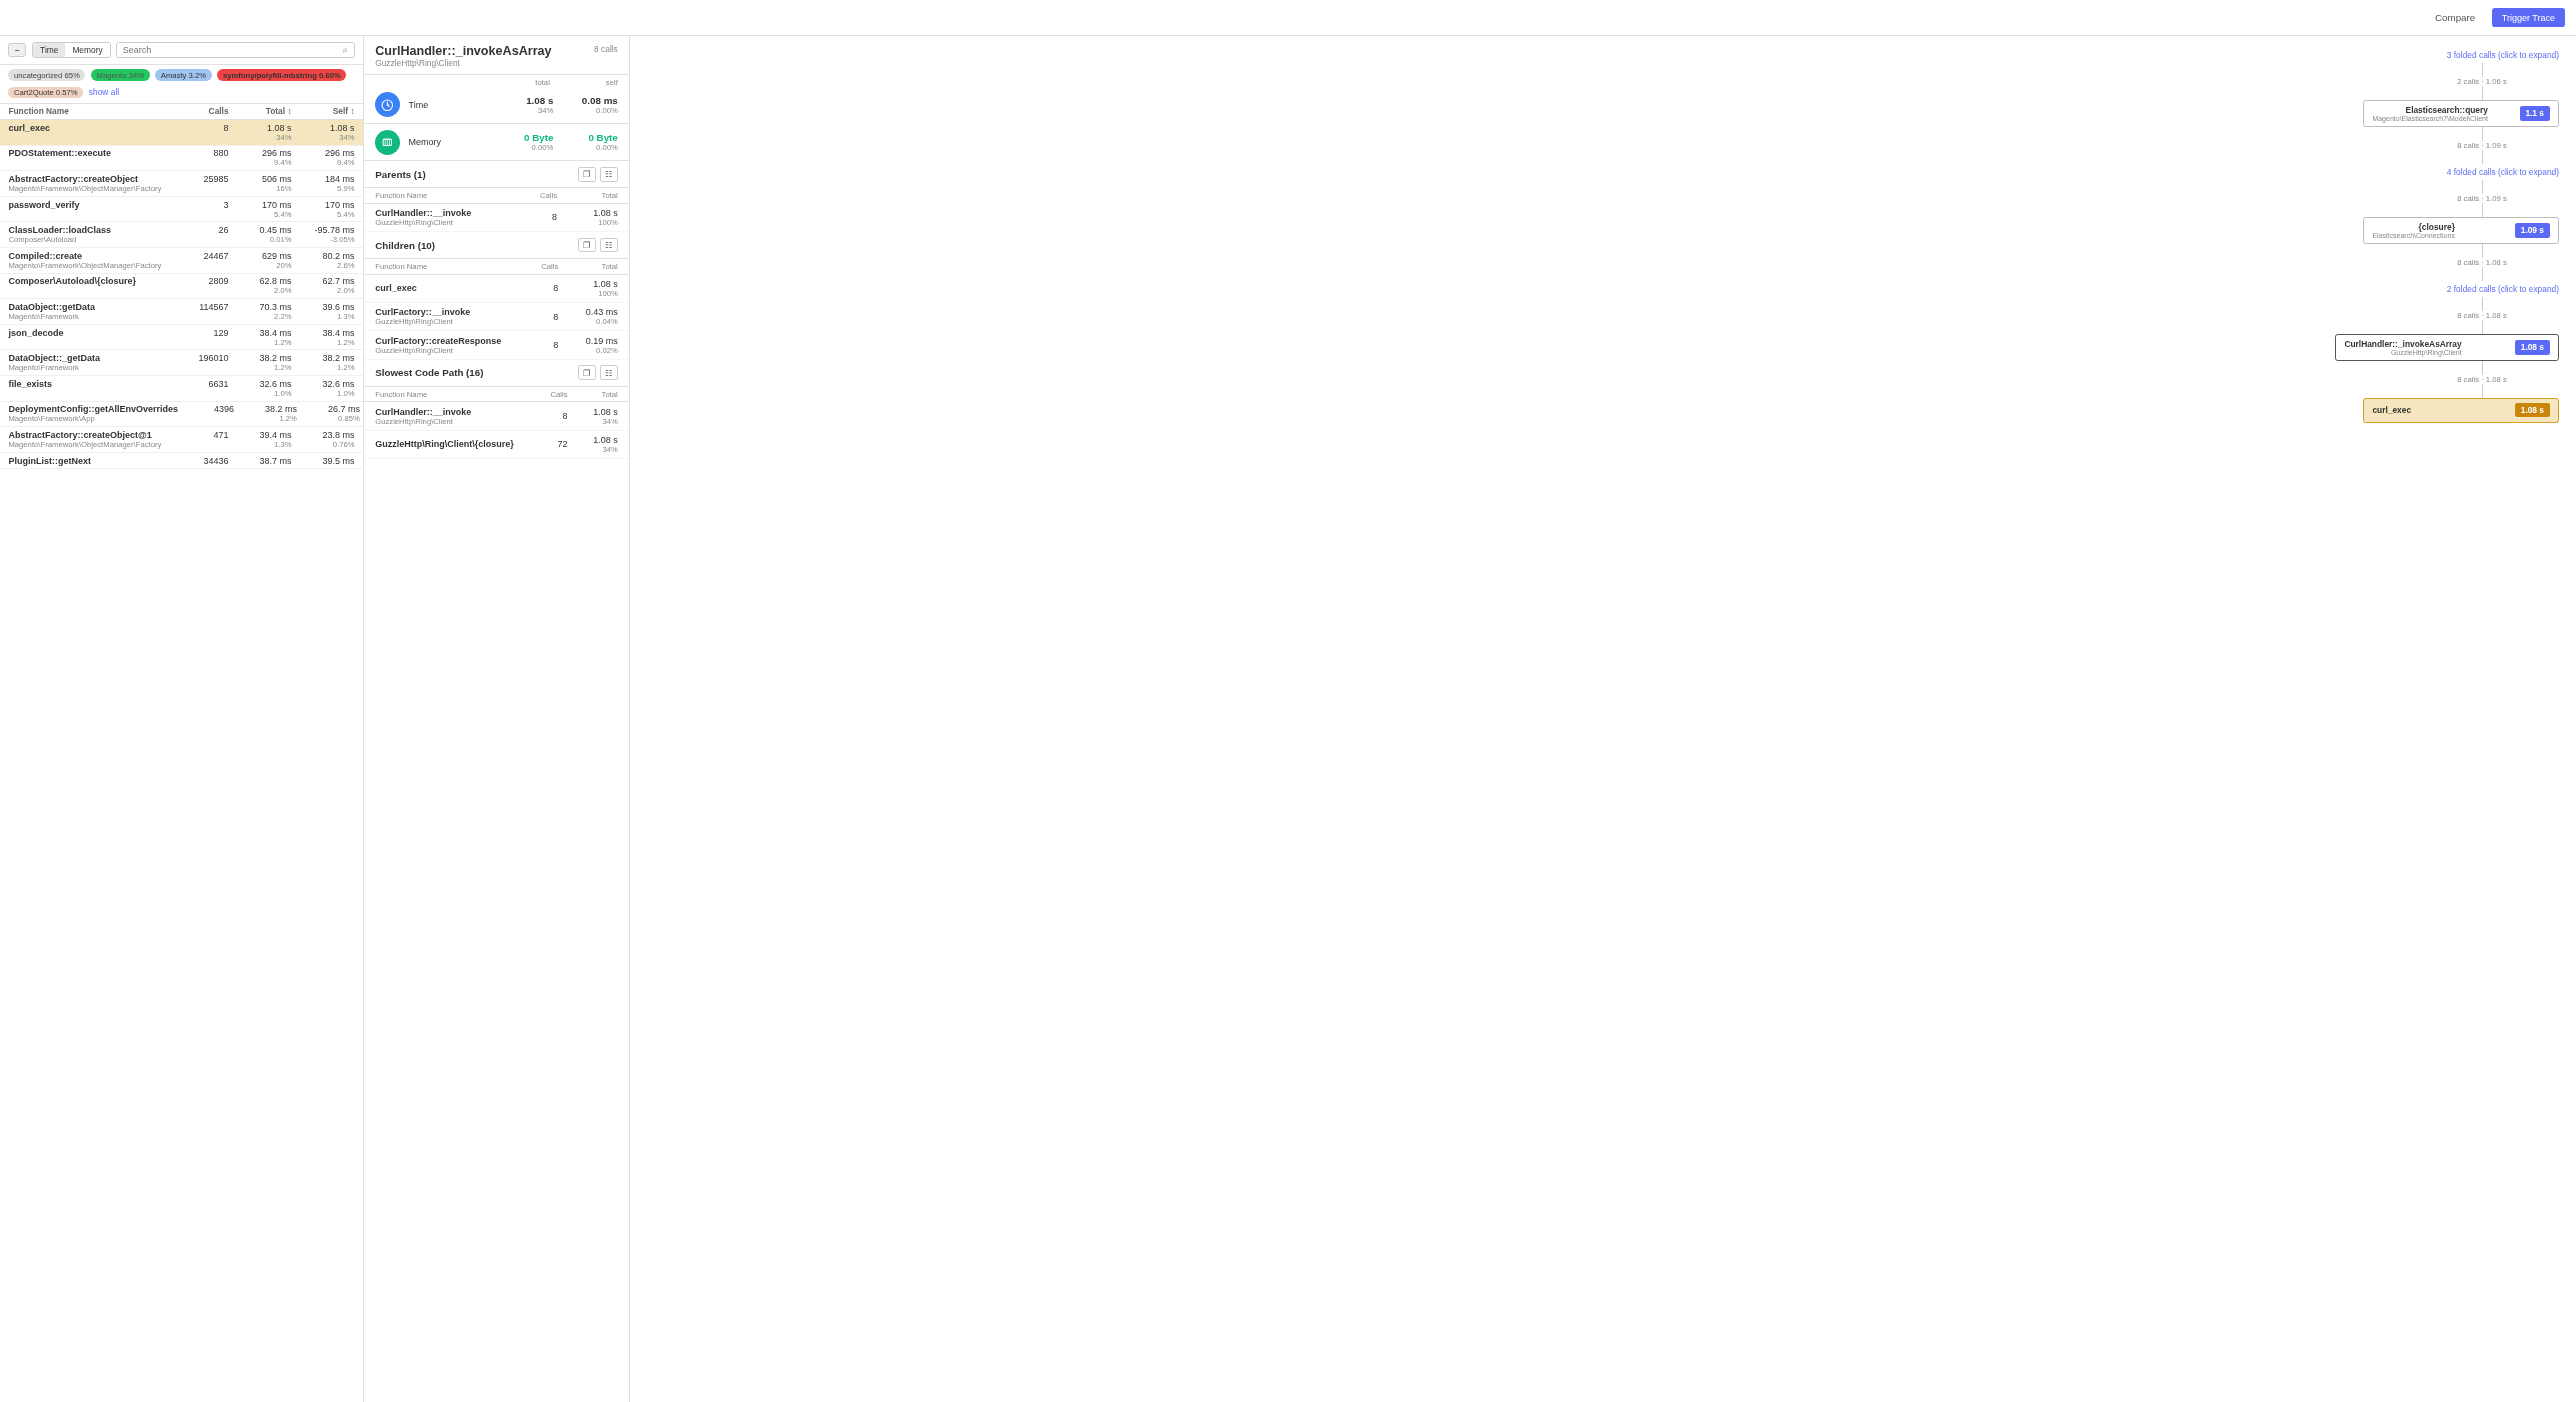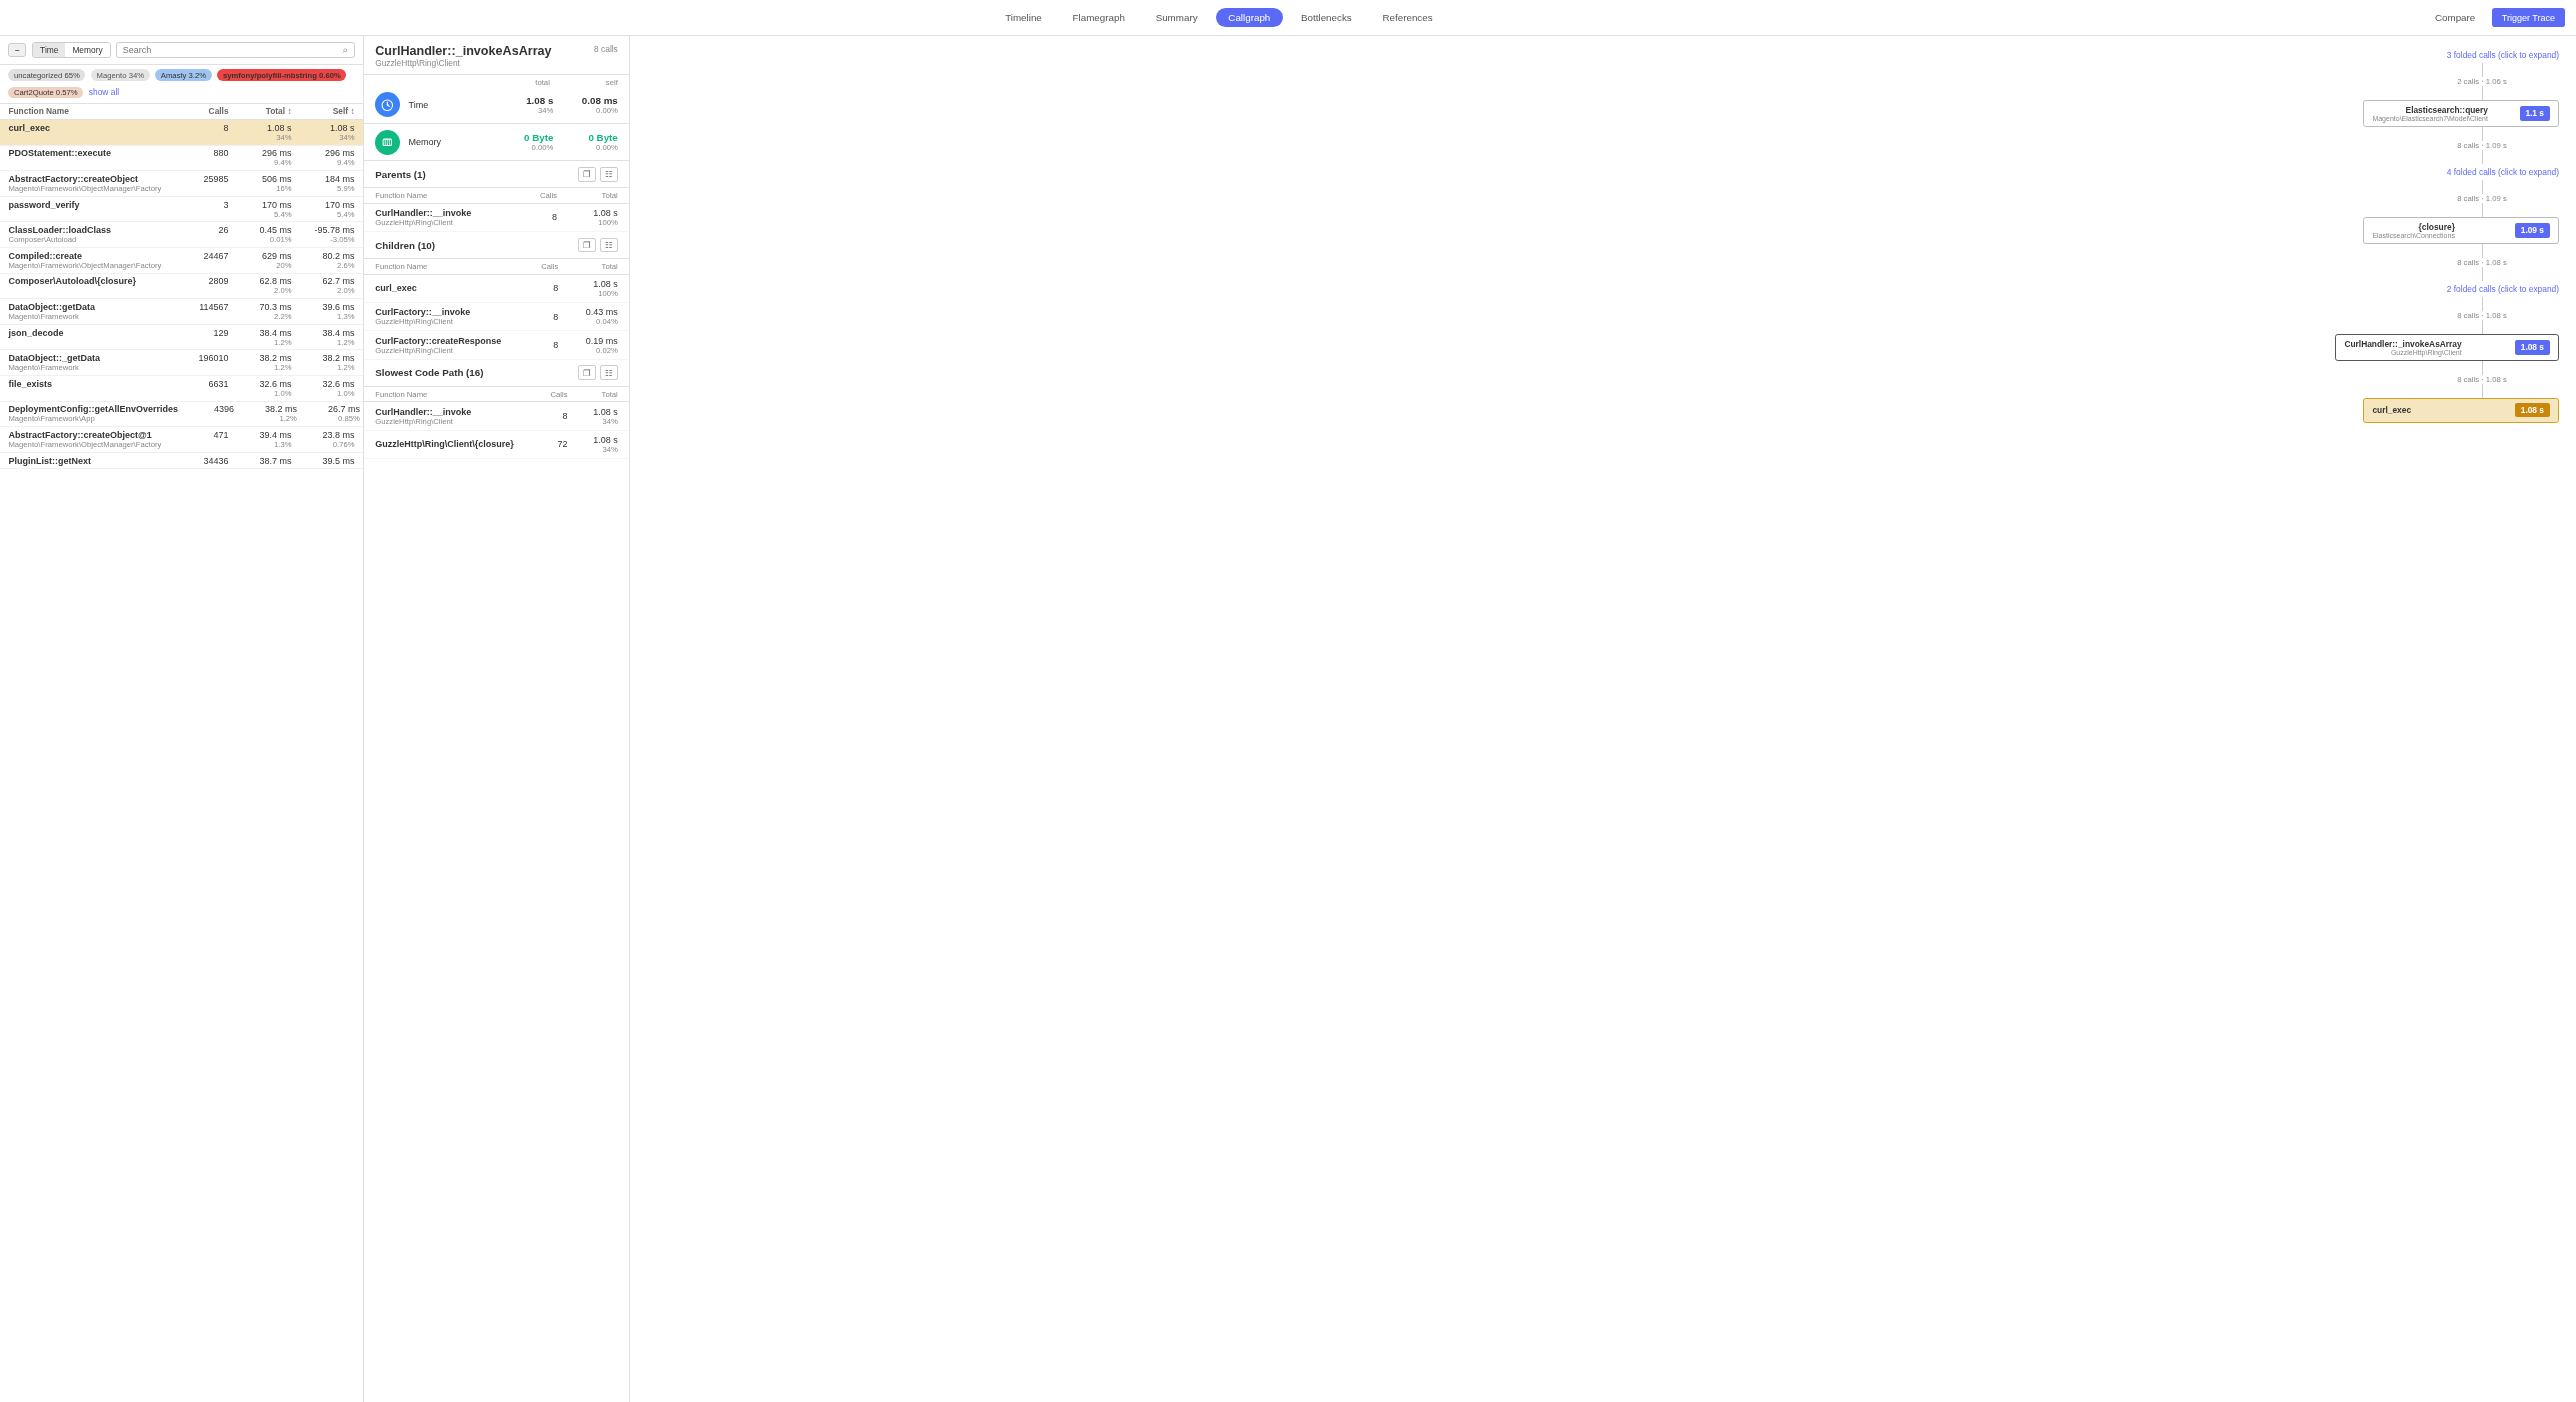--- a/index.html
+++ b/index.html
@@ -23,21 +23,21 @@
     .time-mem-tabs { display: flex; gap: 0; border: 0.7px solid #ccc; border-radius: 2.8px; overflow: hidden; font-size: 8.4px; }
     .time-mem-tab { padding: 2.1px 7px; cursor: pointer; background: #fff; }
     .time-mem-tab.active { background: #e8e8e8; }
     .search-box { flex: 1; display: flex; border: 0.7px solid #ccc; border-radius: 2.8px; padding: 1.4px 5.6px; }
     .search-box input { border: none; outline: none; font-size: 9px; flex: 1; }
     .search-icon { color: #888; font-size: 9.8px; cursor: pointer; }
 
     .filter-tags { display: flex; align-items: center; gap: 5.6px; padding: 4.2px 8.4px; font-size: 8.4px; flex-wrap: wrap; border-bottom: 0.7px solid #e0e0e0; }
     .tag { padding: 1.4px 5.6px; border-radius: 7px; font-size: 7.7px; cursor: pointer; }
     .tag-uncategorized { background: #e0e0e0; color: #444; }
-    .tag-magento { background: #e5e5e5; color: #555; }
+    .tag-magento { background: #22c55e; color: #555; }
     .tag-amasty { background: #a0c4f0; color: #333; }
     .tag-symfony { background: #ef4444; color: #333; font-weight: bold; }
     .tag-cart2quote { background: #f0d0c0; color: #333; }
     .show-all { color: #5b6af5; cursor: pointer; font-size: 8.4px; }
 
     
     .fn-table { flex: 1; overflow-y: auto; }
     .fn-table-header { display: grid; grid-template-columns: 1fr 56px 63px 63px; padding: 2.8px 8.4px; border-bottom: 0.7px solid #e0e0e0; font-size: 8.4px; color: #666; font-weight: 600; position: sticky; top: 0; background: #fff; }
     .fn-table-header .col-right { text-align: right; }
     .fn-row { display: grid; grid-template-columns: 1fr 56px 63px 63px; padding: 2.8px 8.4px; border-bottom: 0.7px solid #f0f0f0; cursor: pointer; }
@@ -72,28 +72,20 @@
     .sub-table .sub-row-name { font-weight: 600; }
     .sub-table .sub-row-ns { font-size: 7.7px; color: #888; }
 
     
     .right-panel { flex: 1; overflow-y: auto; overflow-x: auto; background: #fff; padding: 11.2px 17px; }
   </style>
 </head>
 <body>
 
 <div class="top-nav">
-  <div class="nav-tabs">
-    <button class="nav-tab">Timeline</button>
-    <button class="nav-tab">Flamegraph</button>
-    <button class="nav-tab">Summary</button>
-    <button class="nav-tab active">Callgraph</button>
-    <button class="nav-tab">Bottlenecks</button>
-    <button class="nav-tab">References</button>
-  </div>
   <span class="compare-btn">Compare</span>
   <button class="trigger-trace-btn">Trigger Trace</button>
 </div>
 
 <div class="main-layout">
 
   <div class="left-panel">
     <div class="left-panel-header">
       <button class="toggle-btn">−</button>
       <div class="time-mem-tabs">

